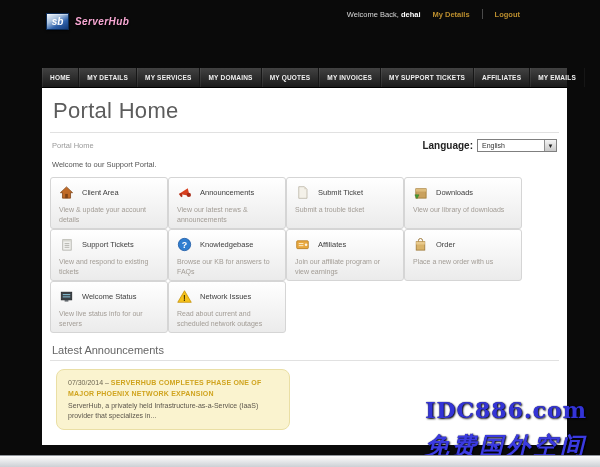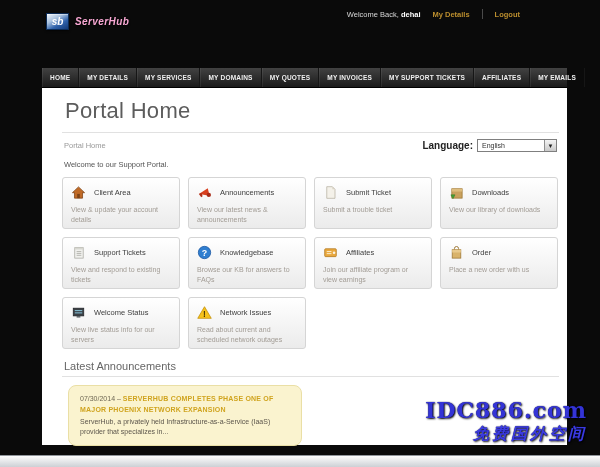--- a/index.html
+++ b/index.html
@@ -33,40 +33,40 @@
     background:linear-gradient(#424242,#1a1a1a);
     display:flex; align-items:stretch; border-bottom:1px solid #000;
   }
   .nav-tab {
     display:flex; align-items:center; padding:0 8px;
     color:#f0f0f0; font-size:6.5px; font-weight:bold; letter-spacing:.2px;
     border-right:1px solid #161616; box-shadow:inset 1px 0 0 rgba(255,255,255,.07);
     cursor:pointer; white-space:nowrap;
   }
   
-  .content { position:absolute; left:42px; top:88px; width:525px; height:357px; background:#fff;padding-left:12px; }
+  .content { position:absolute; left:42px; top:88px; width:525px; height:357px; background:#fff; }
   .page-title { font-size:22px; font-weight:normal; color:#5c5c5c; letter-spacing:.3px; padding:10px 11px 8px; }
   .title-divider { border-top:1px solid #e1e1e1; margin:0 8px; }
   .crumb-row { display:flex; justify-content:space-between; align-items:center; padding:6px 10px 5px; }
   .breadcrumb { font-size:7.5px; color:#999; cursor:pointer; }
   .lang { display:flex; align-items:center; gap:4px; }
   .lang-label { font-size:10px; font-weight:bold; color:#222; }
   .select {
     width:80px; height:13px; border:1px solid #7f7f7f; background:#fff;
     display:flex; align-items:center; justify-content:space-between;
     font-size:7px; color:#333; padding-left:4px; cursor:pointer;
   }
   .select-arrow {
     width:12px; height:11px; background:linear-gradient(#f4f4f4,#c9c9c9);
     border-left:1px solid #8f8f8f; display:flex; align-items:center; justify-content:center;
     font-size:6px; color:#222;
   }
   .welcome-line { font-size:7.5px; color:#555; padding:3px 10px 4px; }
   
-  .grid { display:flex; flex-wrap:wrap; gap:8px; padding:4px 8px 2px;align-items:center; }
+  .grid { display:flex; flex-wrap:wrap; gap:0; padding:4px 8px 2px;align-items:center; }
   .box {
     width:118px; height:52px; border:1px solid #d5d5d5; border-radius:3px;
     background:linear-gradient(#ffffff,#ebebeb); padding:7px 8px; cursor:pointer;
   }
   .box-head { display:flex; align-items:center; gap:8px; }
   .box-icon { width:15px; height:15px; flex:0 0 15px; }
   .box-icon svg { display:block; width:15px; height:15px; }
   .box-title { font-size:7.5px; color:#3d3d3d; }
   .box-desc { font-size:7px; color:#a29c95; margin-top:5px; line-height:1.4; }
   
@@ -79,22 +79,22 @@
   }
   .ann-title-line { font-size:7px; line-height:1.5; }
   .ann-date { color:#6e6753; }
   .ann-link { color:#d0a41f; font-weight:bold; letter-spacing:.2px; cursor:pointer; }
   .ann-excerpt { font-size:7px; color:#5c564c; margin-top:2px; line-height:1.45; }
   
   .watermark { position:absolute; right:13px; top:397px; text-align:right;
     font-family:"DejaVu Serif", serif; pointer-events:none; }
   .wm1 { font-size:22px; font-weight:bold; color:#3434d6; letter-spacing:1px;
     text-shadow:0 0 1px #00004a, 1px 1px 2px #000; }
-  .wm2 { font-size:16px; font-style:italic; font-weight:bold; color:#3b3be0; letter-spacing:3px;
-    text-shadow:0 0 1px #00004a, 1px 1px 2px #000; margin-top:1px; }
+  .wm2 { font-size:24px; font-style:italic; font-weight:bold; color:#3b3be0; letter-spacing:3px;
+    text-shadow:0 0 1px #00004a, 1px 1px 2px #000; margin-top:7px; }
   .bottom-strip {
     position:absolute; left:0; bottom:0; width:600px; height:12px;
     background:linear-gradient(#fdfdfd,#ccd0d5); border-top:1px solid #90959b;
   }
 </style>
 </head>
 <body>
 
 <div class="topbar">
   <div class="logo">

